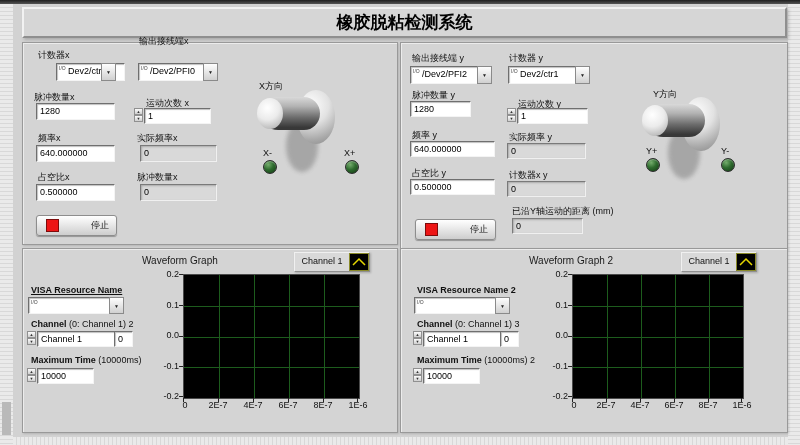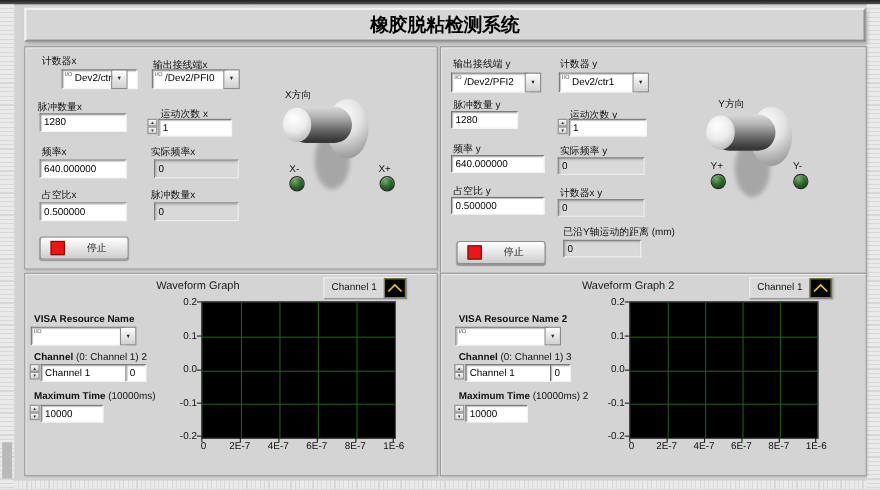--- a/index.html
+++ b/index.html
@@ -51,21 +51,21 @@
   .field .txt{margin-left:8px;display:inline-block;}
   .spinner{position:absolute;width:9px;display:flex;flex-direction:column;}
   .spinner span{
     flex:1;background:linear-gradient(#fbfbfb,#cfcfcf);border:1px solid #909090;
     font-size:4px;line-height:5px;color:#333;text-align:center;padding:0;
   }
   .stopbtn{
     position:absolute;display:flex;align-items:center;
     background:linear-gradient(#ffffff,#e4e4e4 55%,#cdcdcd);
     border:1px solid #8d8d8d;border-radius:3px;
-    box-shadow:0 1px 1px rgba(0,0,0,.3);cursor:default;
+    box-shadow:0 1px 1px rgba(0,0,0,.3);cursor:default;gap:12px;
   }
   .stopbtn .sq{width:11px;height:11px;margin-left:9px;background:#ED1515;border:1px solid #7d0b0b;}
   .stopbtn .st{font-size:9px;color:#111;margin-left:20px;}
   .led{
     position:absolute;width:12px;height:12px;border-radius:50%;
     background:radial-gradient(circle at 35% 30%,#74ad6c 0%,#2E6B2E 45%,#123812 100%);
     border:1px solid #2a2a2a;box-shadow:inset 0 1px 1px rgba(255,255,255,.35);
   }
   
   .knob-shadow{position:absolute;border-radius:50%;background:#a2a2a2;filter:blur(2px);opacity:.9;}
@@ -116,21 +116,21 @@
 
 <div class="lbl" style="left:38px;top:50px;">计数器x</div>
 <div class="field" style="left:36px;top:63px;width:64px;height:14px;margin-left:20px;">
   <span class="io-icon">I/O</span>
   <span class="txt">Dev2/ctr0</span>
 </div>
 <div class="combo-btn" style="left:101px;top:63px;width:13px;height:16px;">
   <span>▼</span>
 </div>
 
-<div class="lbl" style="left:139px;top:54px;text-align:center;">输出接线端x</div>
+<div class="lbl" style="left:139px;top:36px;text-align:center;">输出接线端x</div>
 <div class="field" style="left:138px;top:63px;width:64px;height:14px;">
   <span class="io-icon">I/O</span>
   <span class="txt">/Dev2/PFI0</span>
 </div>
 <div class="combo-btn" style="left:203px;top:63px;width:13px;height:16px;">
   <span>▼</span>
 </div>
 
 <div class="lbl" style="left:34px;top:92px;">脉冲数量x</div>
 <div class="field" style="left:36px;top:103px;width:74px;height:13px;">1280</div>
@@ -268,21 +268,21 @@
 <div class="ytick" style="left:152px;top:361px;">-0.1</div>
 <div class="ytick" style="left:152px;top:391px;">-0.2</div>
 
 <div class="xtick" style="left:170px;">0</div>
 <div class="xtick" style="left:203px;">2E-7</div>
 <div class="xtick" style="left:238px;">4E-7</div>
 <div class="xtick" style="left:273px;">6E-7</div>
 <div class="xtick" style="left:308px;">8E-7</div>
 <div class="xtick" style="left:343px;">1E-6</div>
 
-<div class="lbl boldlbl" style="left:31px;top:285px;">VISA Resource Name</div>
+<div class="lbl boldlbl" style="left:31px;top:285px;text-decoration:underline;">VISA Resource Name</div>
 <div class="field" style="left:28px;top:297px;width:81px;height:13px;">
   <span class="io-icon">I/O</span>
   <span class="txt"></span>
 </div>
 <div class="combo-btn" style="left:109px;top:297px;width:13px;height:15px;">
   <span>▼</span>
 </div>
 
 <div class="lbl" style="left:31px;top:319px;">
   <b>Channel</b><span> (0: Channel 1) 2</span>

